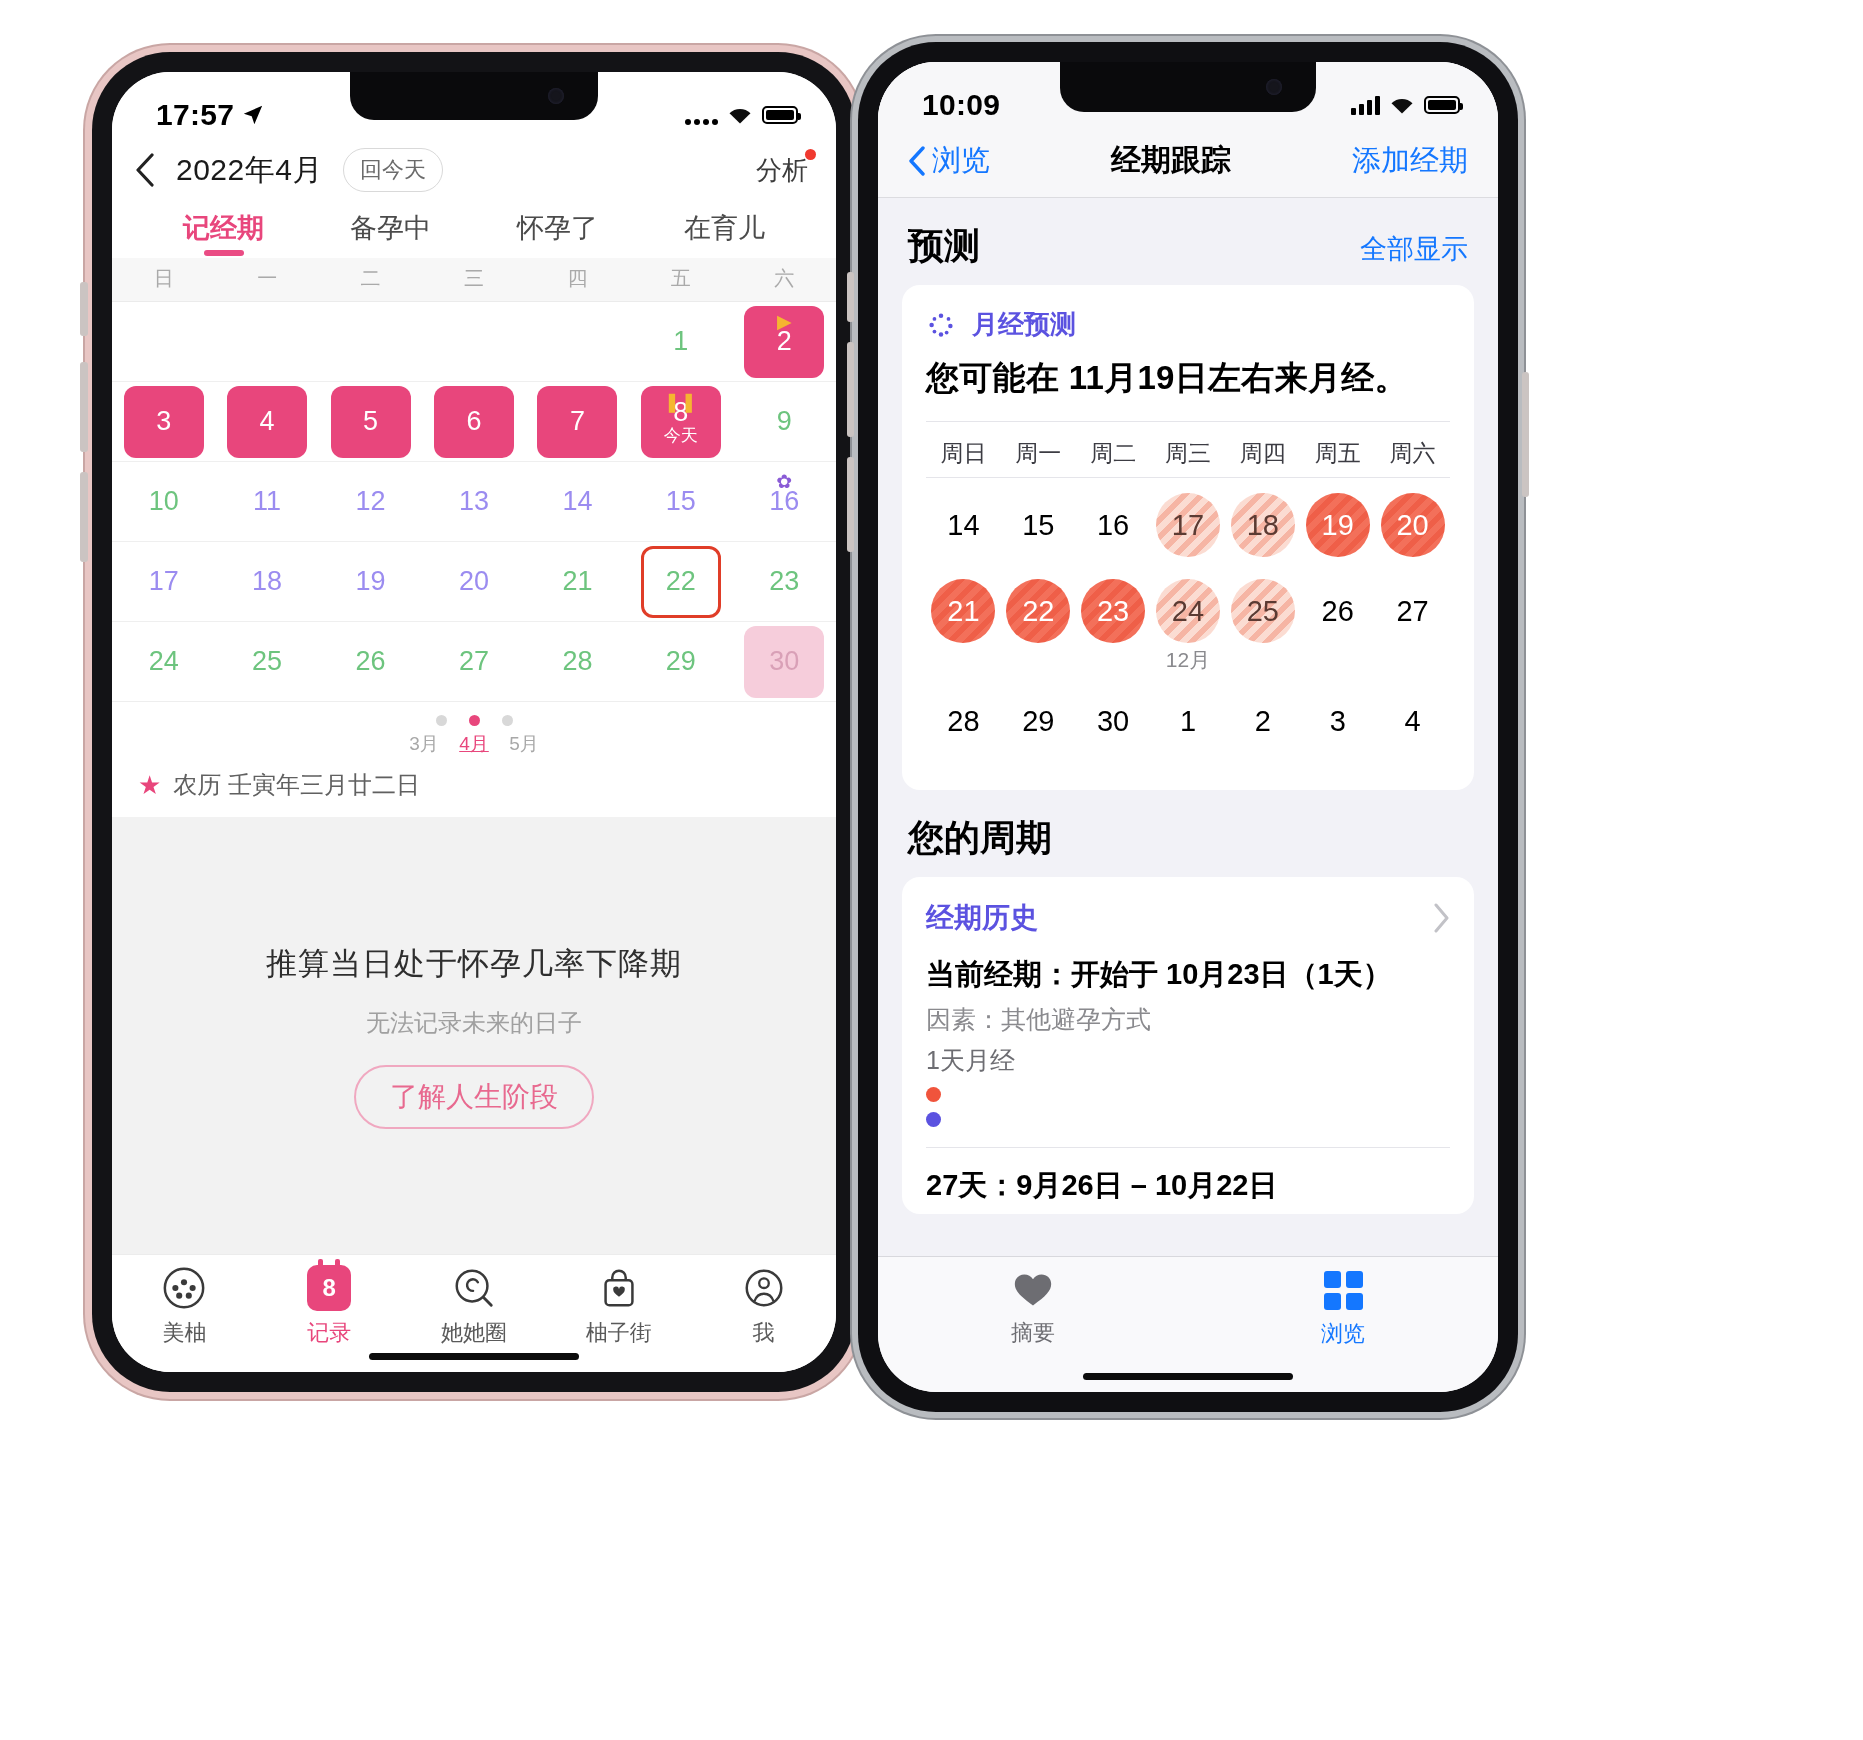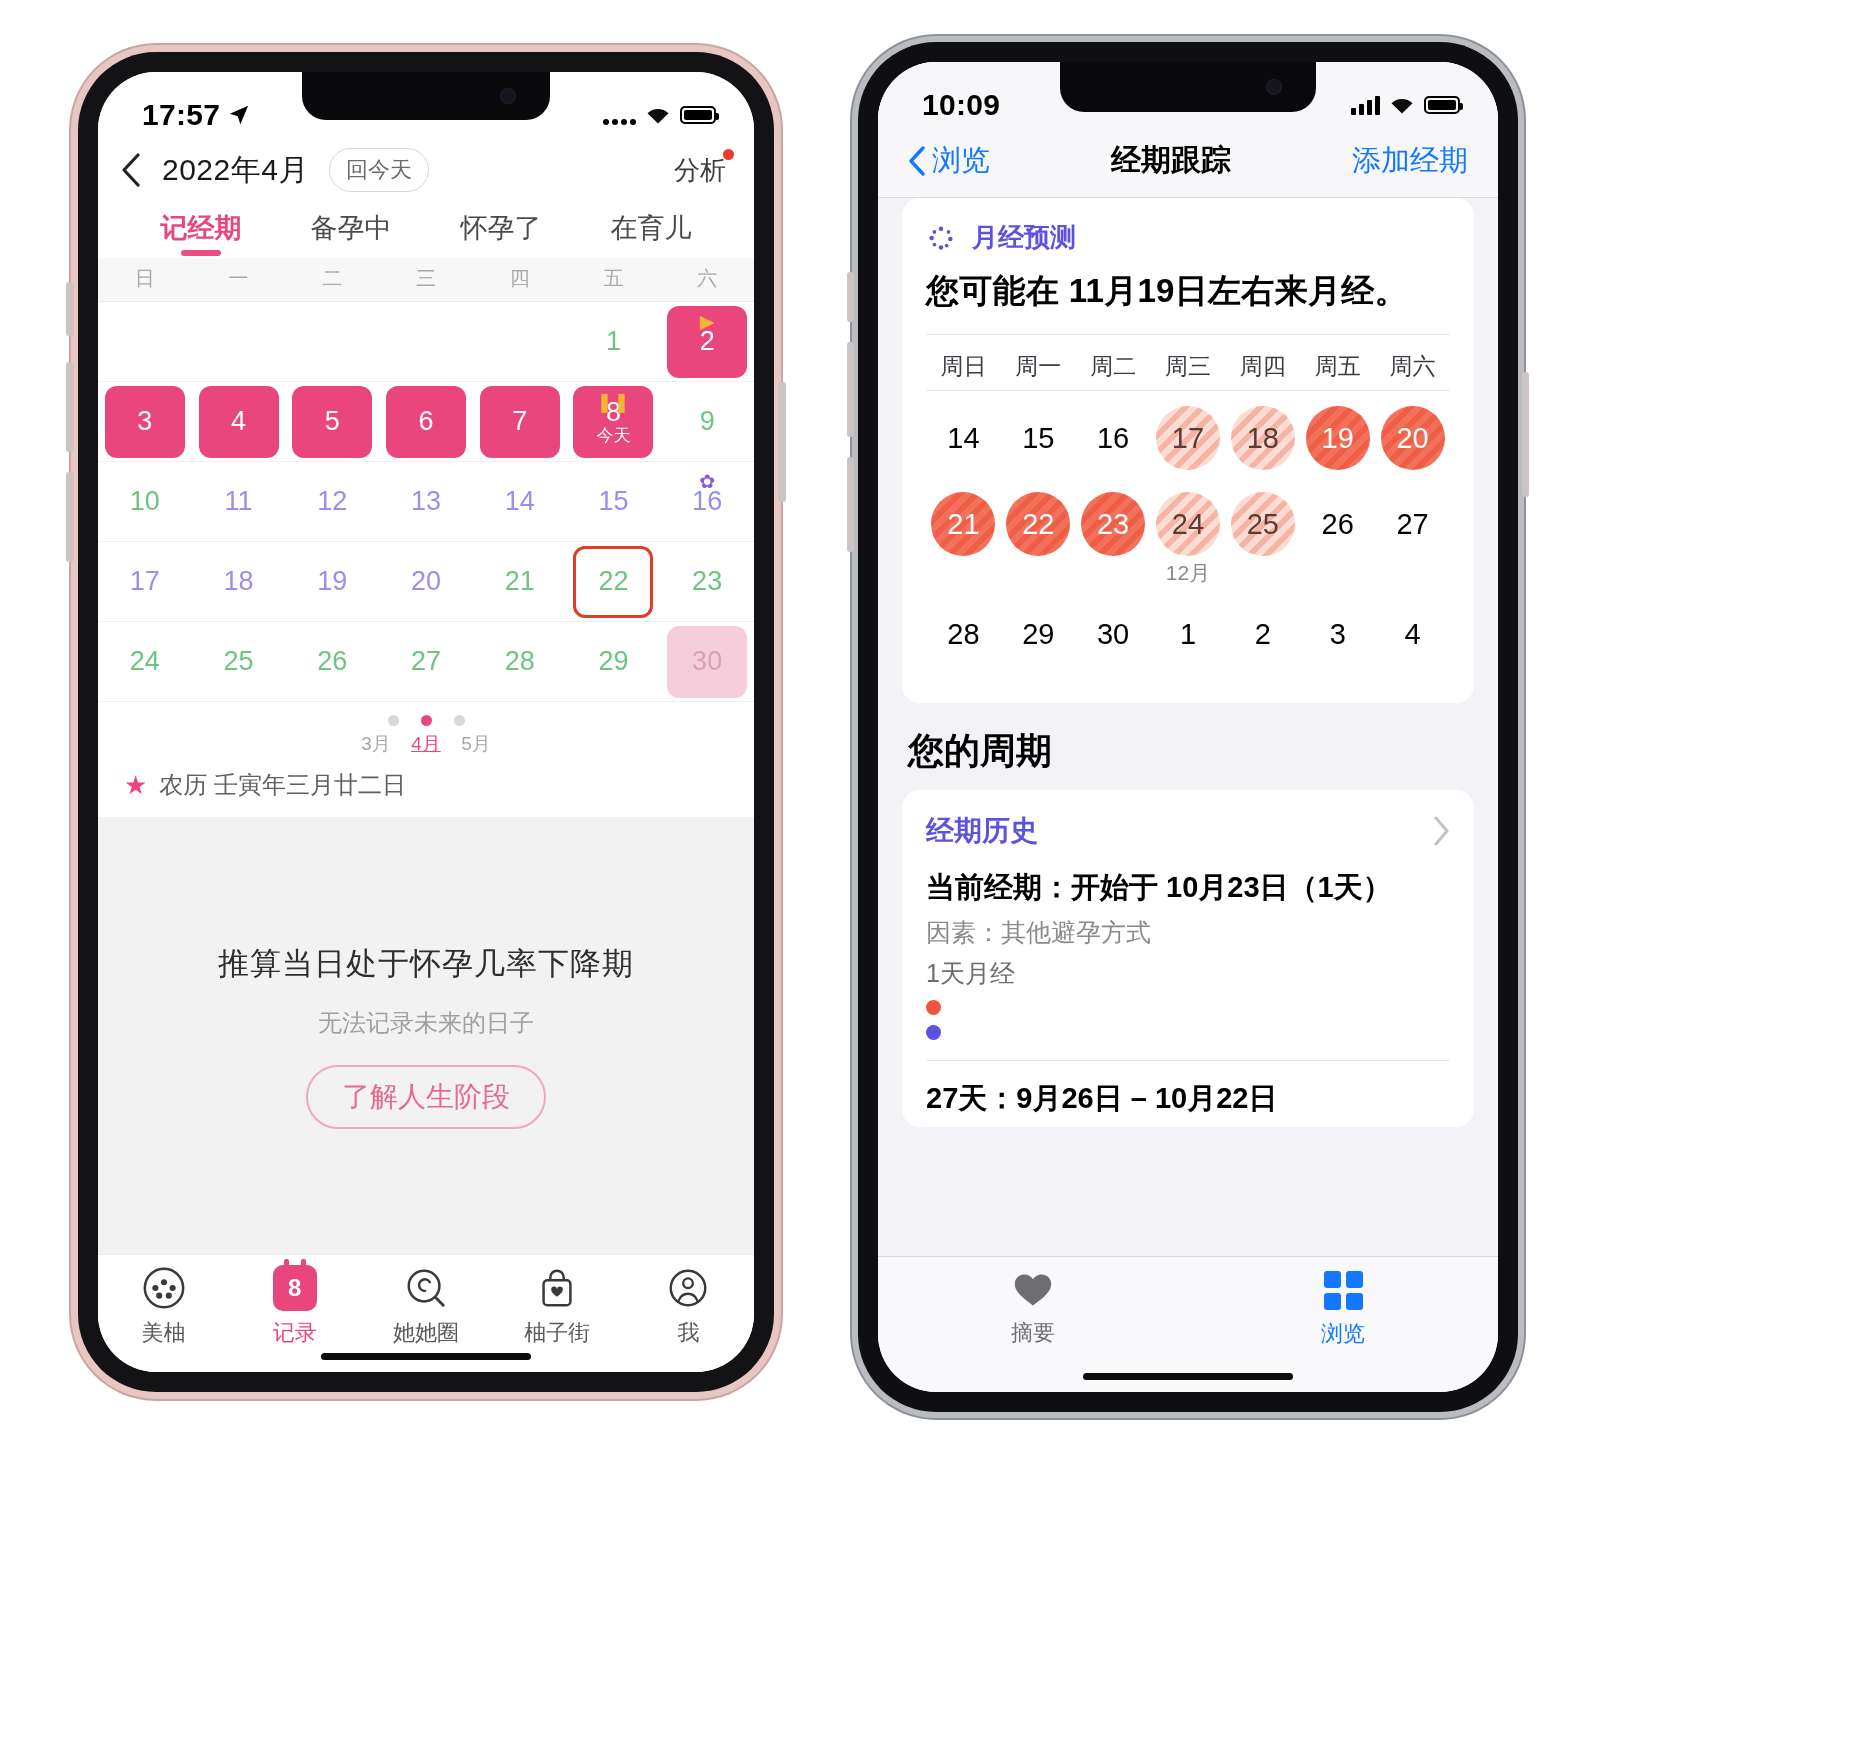--- a/index.html
+++ b/index.html
@@ -56,21 +56,21 @@
   .bars { display: flex; align-items: flex-end; gap: 3px; height: 20px; }
   .bars i { display:block; width: 5px; background:#000; border-radius:1px; }
   .bars i:nth-child(1){height:7px}.bars i:nth-child(2){height:11px}
   .bars i:nth-child(3){height:15px}.bars i:nth-child(4){height:19px}
   .bars.dots i { border-radius:50%; height:6px !important; width:6px; }
   .batt { width: 36px; height: 18px; border: 2px solid #000; border-radius: 5px; position: relative; }
   .batt::after { content:''; position:absolute; right:-5px; top:5px; width:3px;height:7px;background:#000;border-radius:0 2px 2px 0;}
   .batt i { position:absolute; left:2px; top:2px; bottom:2px; right:2px; background:#000; border-radius:2px;}
 
   
-  #phone-left { left: 78px; top: 52px; width: 696px; height: 1340px; }
+  #phone-left { left: 92px; top: 52px; width: 764px; height: 1340px; }
   #phone-left .bezel { background:#131316; box-shadow: 0 0 0 7px #e8c6c4, 0 0 0 9px #c9a6a4; }
   #phone-left .screen { left: 20px; top: 20px; right: 20px; bottom: 20px; }
   #phone-left .notch { width: 248px; height: 48px; }
 
   .my-nav {
     display:flex; align-items:center; padding: 76px 22px 8px 22px; gap: 20px;
     background:#fff;
   }
   .my-title { font-size: 30px; color:#1a1a1a; font-weight: 400; letter-spacing:.5px;}
   .today-pill {
@@ -528,20 +528,24 @@
               <path d="M15 2 3 15l12 13" stroke="#1477ff" stroke-width="3.4" fill="none" stroke-linecap="round" stroke-linejoin="round"></path>
             </svg>
           <span>浏览</span>
         </span>
         <span class="hk-title">经期跟踪</span>
         <span class="hk-action">添加经期</span>
       </div>
 
       <div class="hk-scroll">
 
+        <div class="hk-sec-head">
+          <h2>预测</h2>
+          <a>全部显示</a>
+        </div>
 
         <div class="hk-card">
           <div class="kicker">
             <svg width="30" height="30" viewBox="0 0 32 32">
               <g fill="#5b52e0">
                 <circle cx="16" cy="6" r="2.4"></circle>
                   <circle cx="24" cy="9.5" r="2"></circle>
                   <circle cx="26" cy="17" r="2.4"></circle>
                 <circle cx="22" cy="24" r="2"></circle>
                   <circle cx="16" cy="26" r="2.4"></circle>

